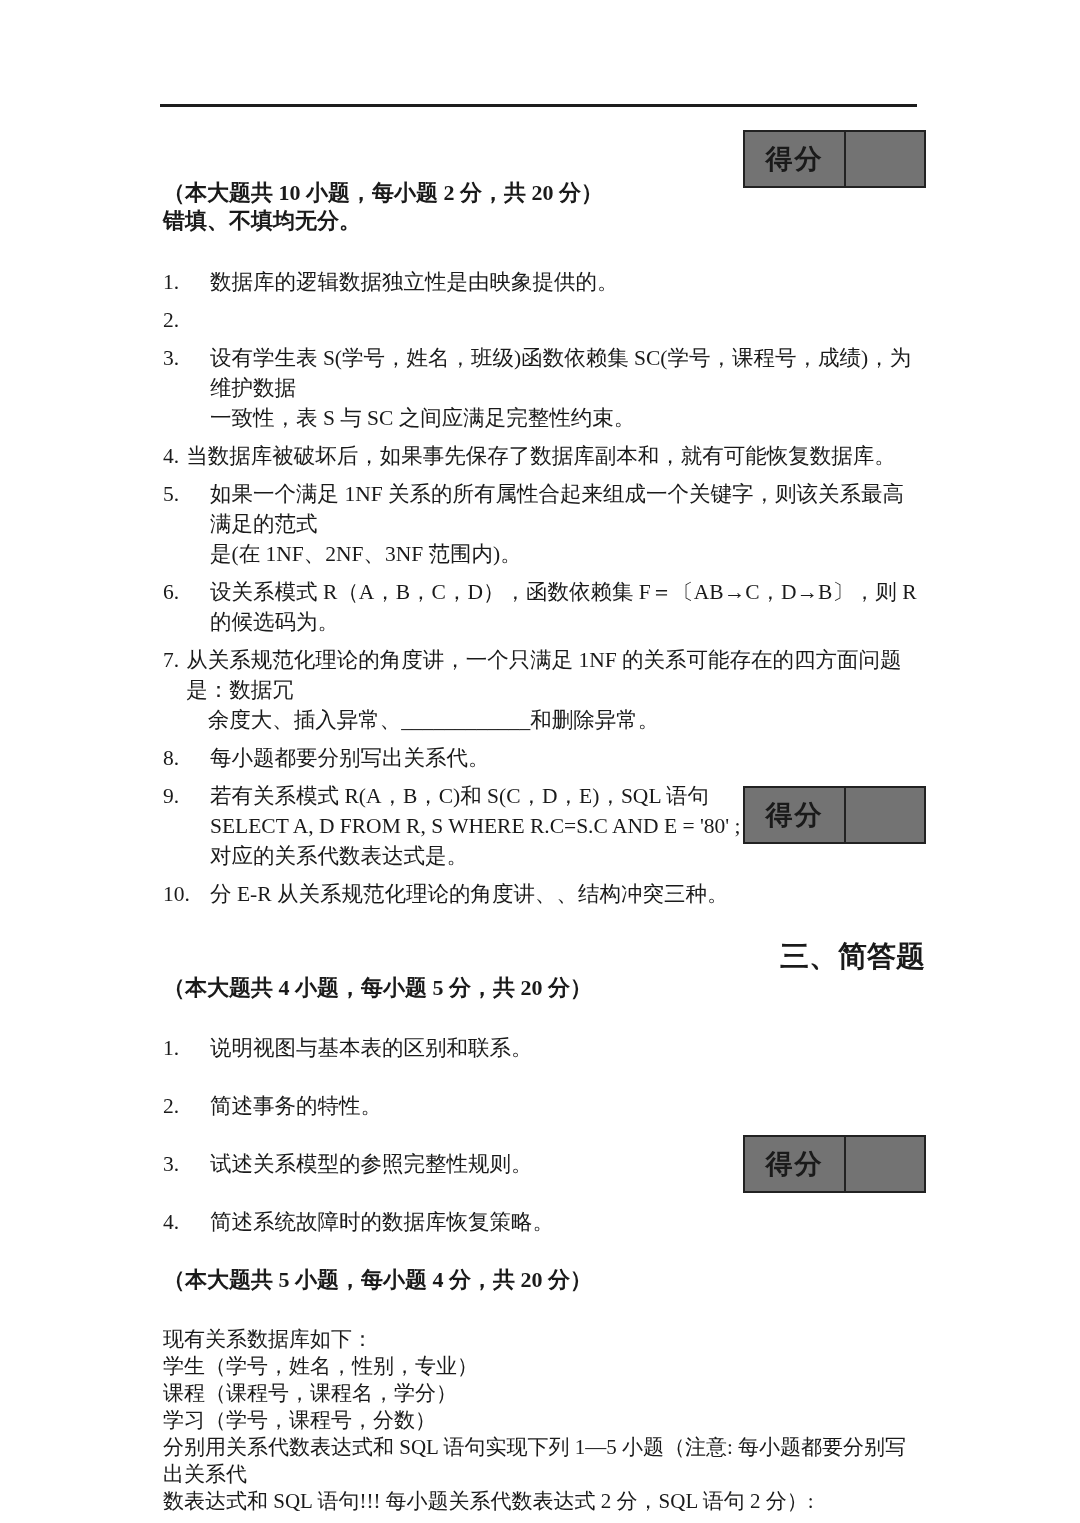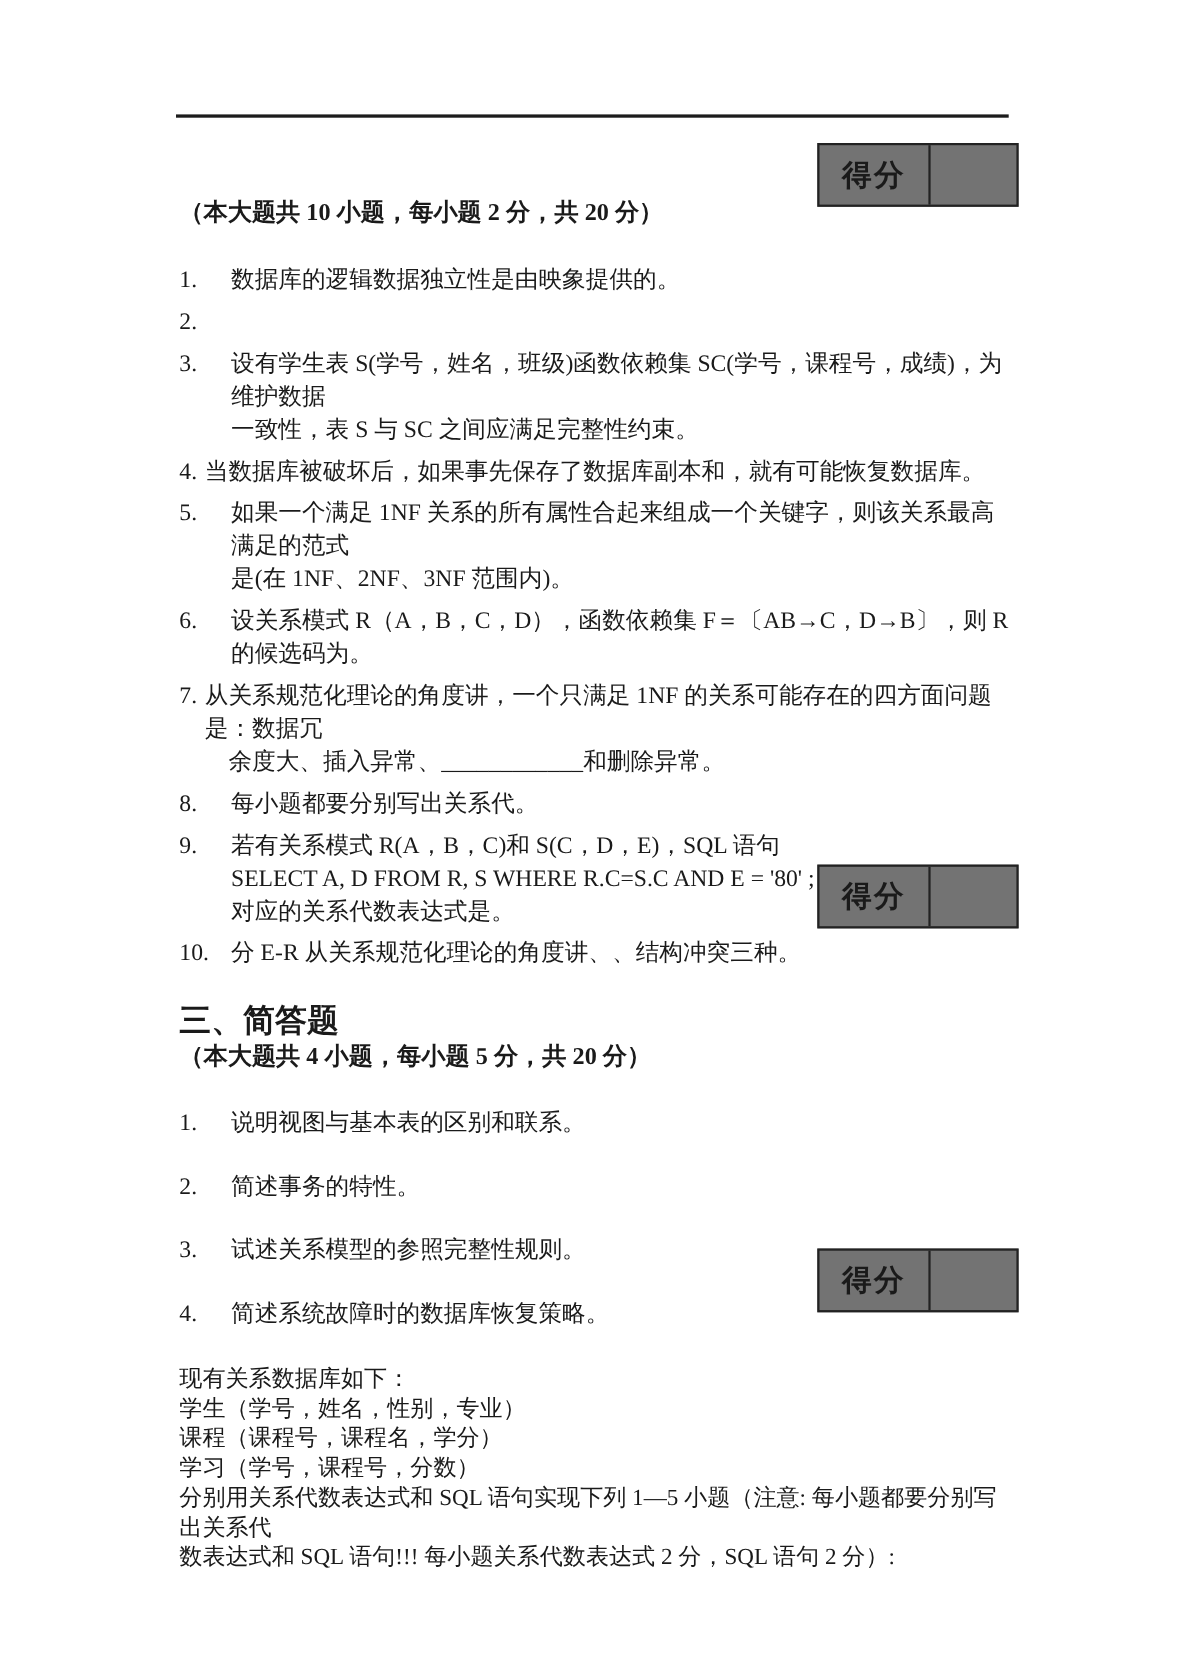--- a/index.html
+++ b/index.html
@@ -65,20 +65,21 @@
   .qnum { min-width: 47px; flex-shrink: 0; }
   .q.tight .qnum { min-width: 0; margin-right: 7px; }
   .qtext { white-space: pre-wrap; }
 
   h2.sec {
     font-family: "Liberation Sans", "DejaVu Sans", sans-serif;
     font-weight: bold;
     font-size: 29px;
     line-height: 34px;
     margin: 30px 0 0 0;
+    text-align: right;
   }
   h2.sec-4 { margin-top: 42px; }
   .sub {
     font-weight: bold;
     font-size: 22px;
     line-height: 30px;
     width: 560px;
   }
   .qlist.sa { margin-top: 30px; }
   .qlist.sa .q { margin-bottom: 28px; }
@@ -103,20 +104,21 @@
 
   <div class="score-box box-3">
     <div class="label-cell">得分</div>
     <div class="value-cell"></div>
   </div>
 
   <div class="content">
 
     <div class="intro">
       <div>（本大题共 10 小题，每小题 2 分，共 20 分）</div>
+      <div>错填、不填均无分。</div>
     </div>
 
     <div class="qlist">
       <div class="q">
         <span class="qnum">1.</span>
         <span class="qtext">数据库的逻辑数据独立性是由映象提供的。</span>
       </div>
       <div class="q tight">
         <span class="qnum">2.</span>
       </div>
@@ -174,20 +176,21 @@
       <div class="q">
         <span class="qnum">3.</span>
         <span class="qtext">试述关系模型的参照完整性规则。</span>
       </div>
       <div class="q">
         <span class="qnum">4.</span>
         <span class="qtext">简述系统故障时的数据库恢复策略。</span>
       </div>
     </div>
 
+    <div class="sub">（本大题共 5 小题，每小题 4 分，共 20 分）</div>
 
     <div class="para">
       <div>现有关系数据库如下：</div>
       <div>学生（学号，姓名，性别，专业）</div>
       <div>课程（课程号，课程名，学分）</div>
       <div>学习（学号，课程号，分数）</div>
       <div>分别用关系代数表达式和 SQL 语句实现下列 1—5 小题（注意: 每小题都要分别写出关系代</div>
       <div>数表达式和 SQL 语句!!! 每小题关系代数表达式 2 分，SQL 语句 2 分）:</div>
     </div>
 

